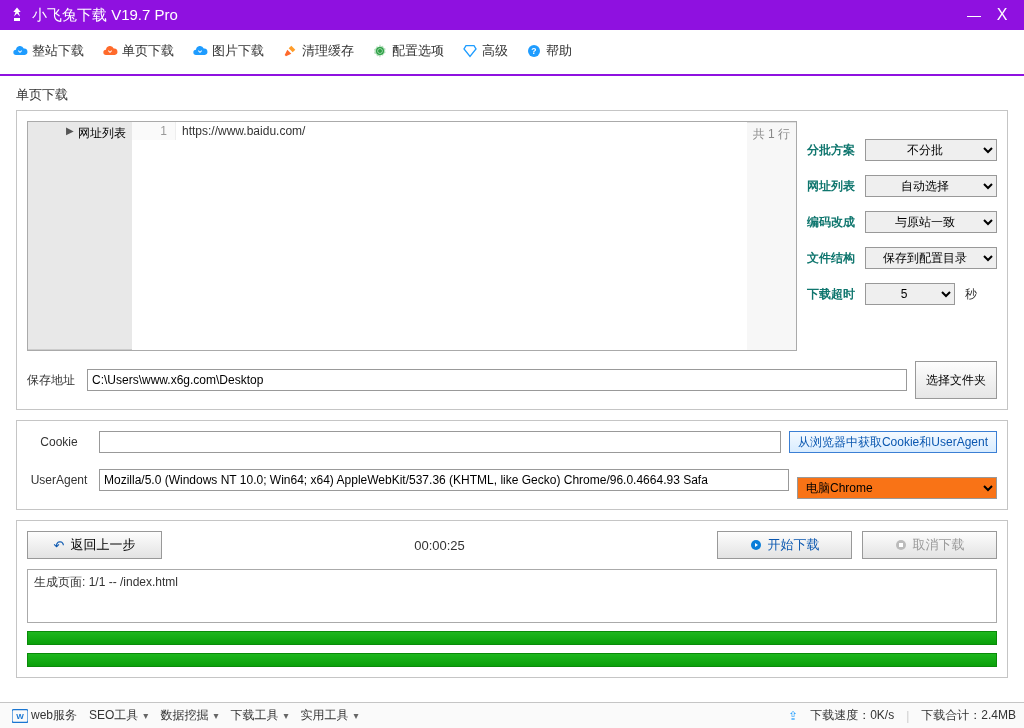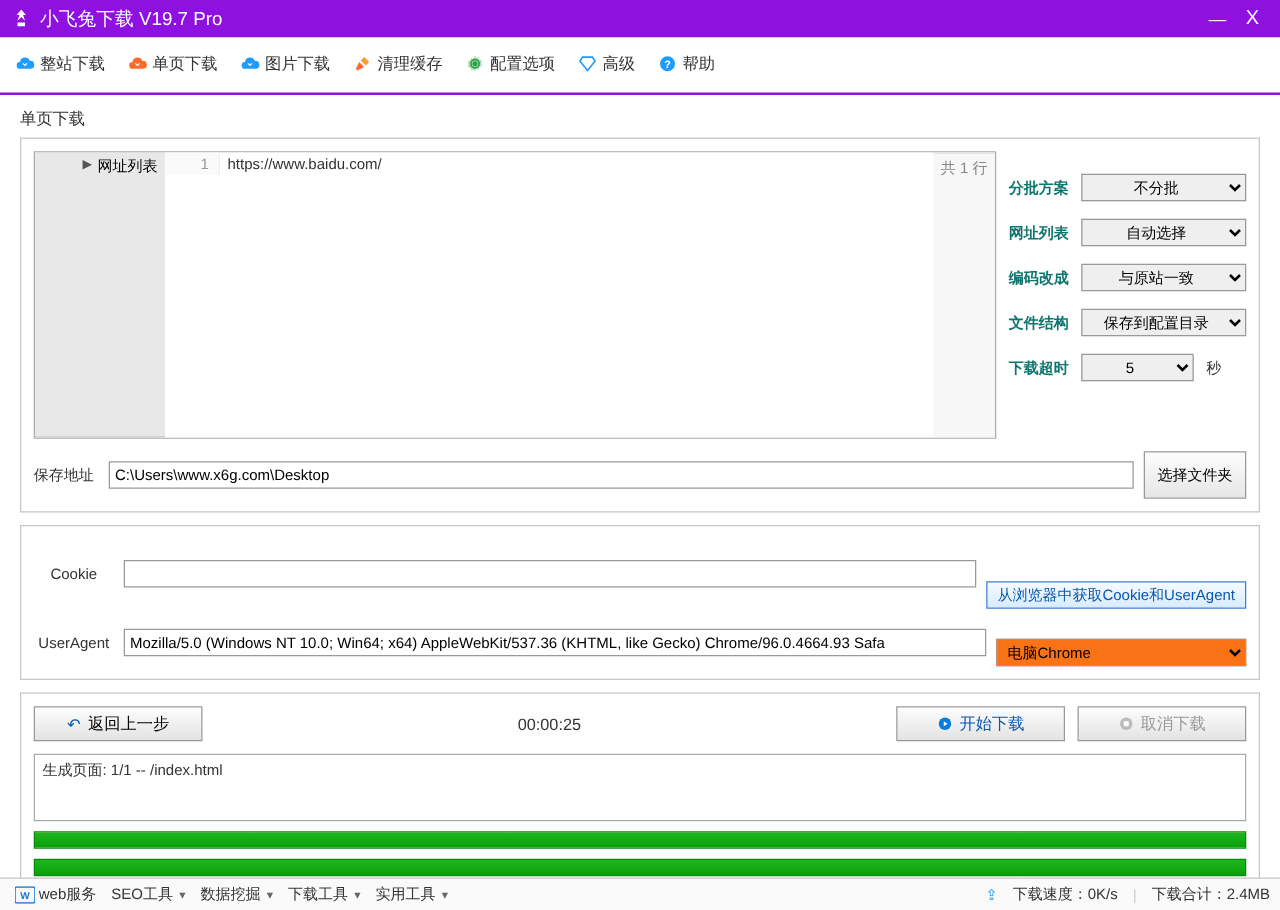--- a/index.html
+++ b/index.html
@@ -36,21 +36,21 @@
 .opt-unit { color: #333; margin-left: 4px; }
 
 .path-row { display: flex; align-items: center; gap: 8px; margin-top: 10px; }
 .path-label { width: 52px; color: #333; }
 .path-input { flex: 1; height: 22px; border: 1px solid #999; padding: 0 4px; font-size: 12px; }
 .btn { height: 38px; padding: 0 10px; border: 1px solid #999; background: linear-gradient(#fdfdfd,#e6e6e6); cursor: pointer; font-size: 12px; }
 
 .panel2 .row { display: flex; align-items: center; gap: 8px; margin-bottom: 8px; }
 .panel2 .lbl { width: 64px; color: #333; text-align: center; }
 .panel2 input[type=text] { flex: 1; height: 22px; border: 1px solid #999; padding: 0 4px; font-size: 12px; }
-.btn-blue { border: 1px solid #3b7fd4; background: linear-gradient(#f5faff,#d8ecff); color: #0a57b0; height: 22px; padding: 0 8px; cursor: pointer; font-size: 12px; margin-top: 34px; }
+.btn-blue { border: 1px solid #3b7fd4; background: linear-gradient(#f5faff,#d8ecff); color: #0a57b0; height: 22px; padding: 0 8px; cursor: pointer; font-size: 12px; }
 .ua-select { width: 200px; height: 22px; border: 1px solid #999; background: #f97316; font-size: 12px; padding: 0 4px; margin-top: 16px; }
 
 .panel3 { border: 1px solid #c5c5c5; padding: 10px; }
 .action-row { display: flex; align-items: center; gap: 10px; }
 .big-btn { width: 135px; height: 28px; border: 1px solid #999; background: linear-gradient(#fdfdfd,#e3e3e3); cursor: pointer; display: flex; align-items: center; justify-content: center; gap: 6px; font-size: 13px; }
 .big-btn.primary { color: #0a57b0; }
 .big-btn.disabled { color: #999; }
 .timer { flex: 1; text-align: center; font-size: 13px; color: #333; }
 
 .log-box { border: 1px solid #aaa; height: 54px; margin-top: 10px; padding: 4px 6px; background: #fff; overflow: auto; color: #333; }

